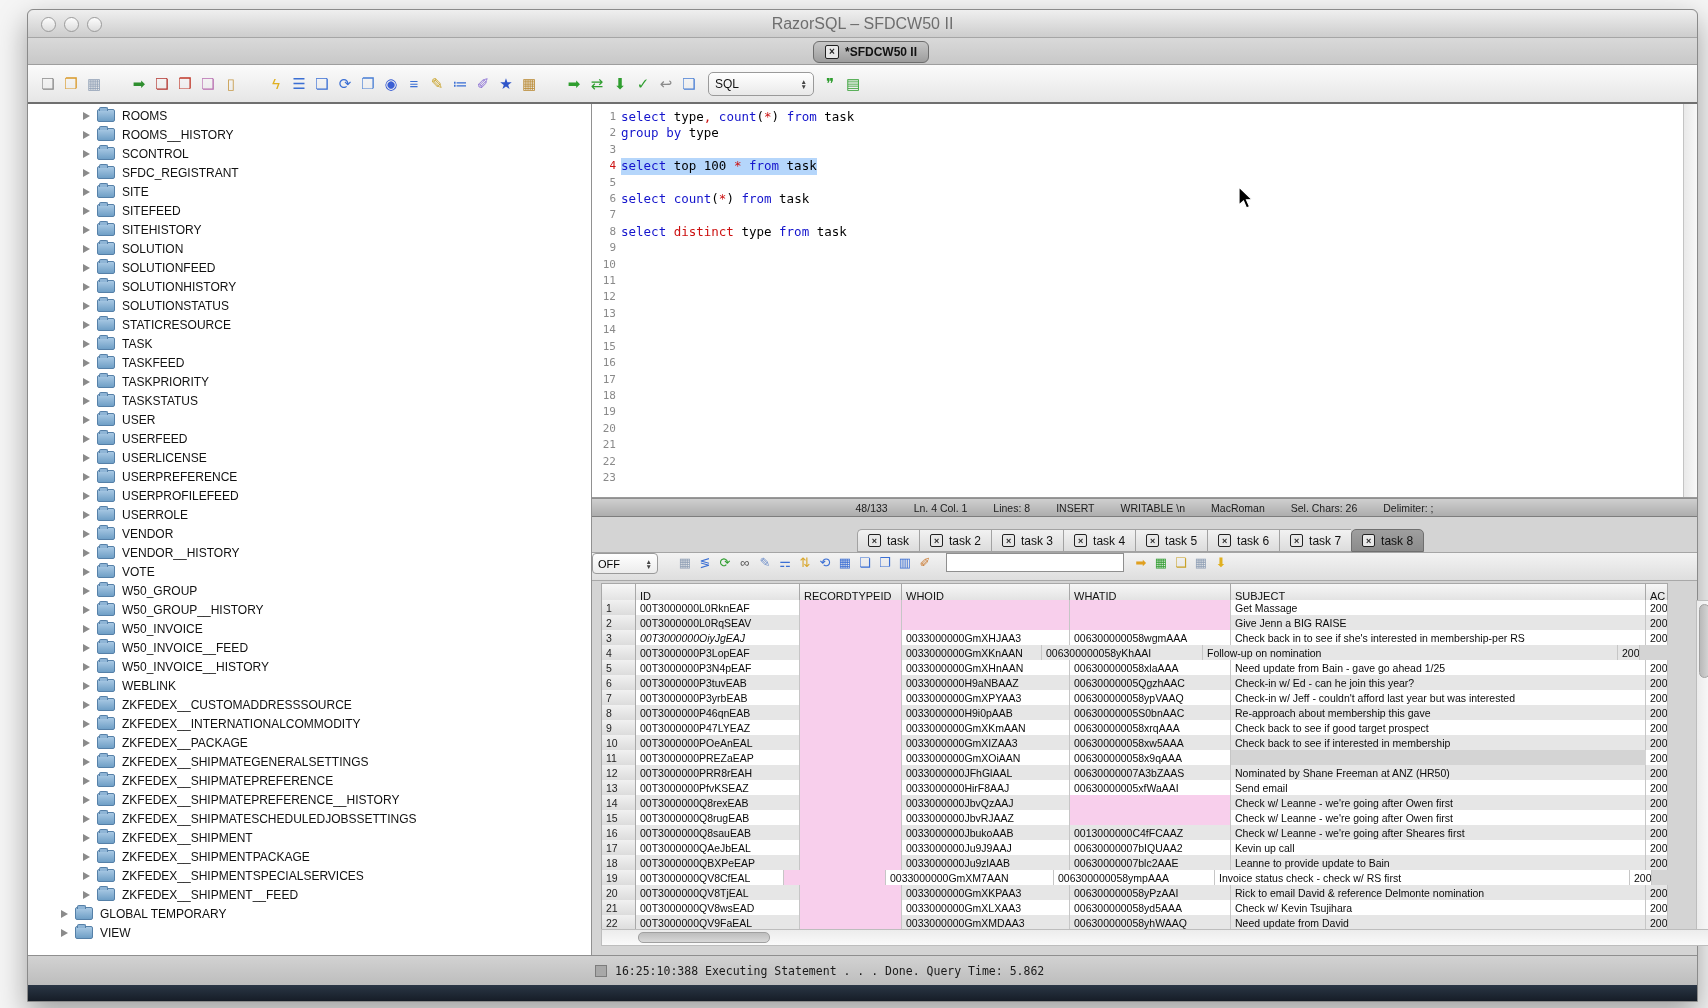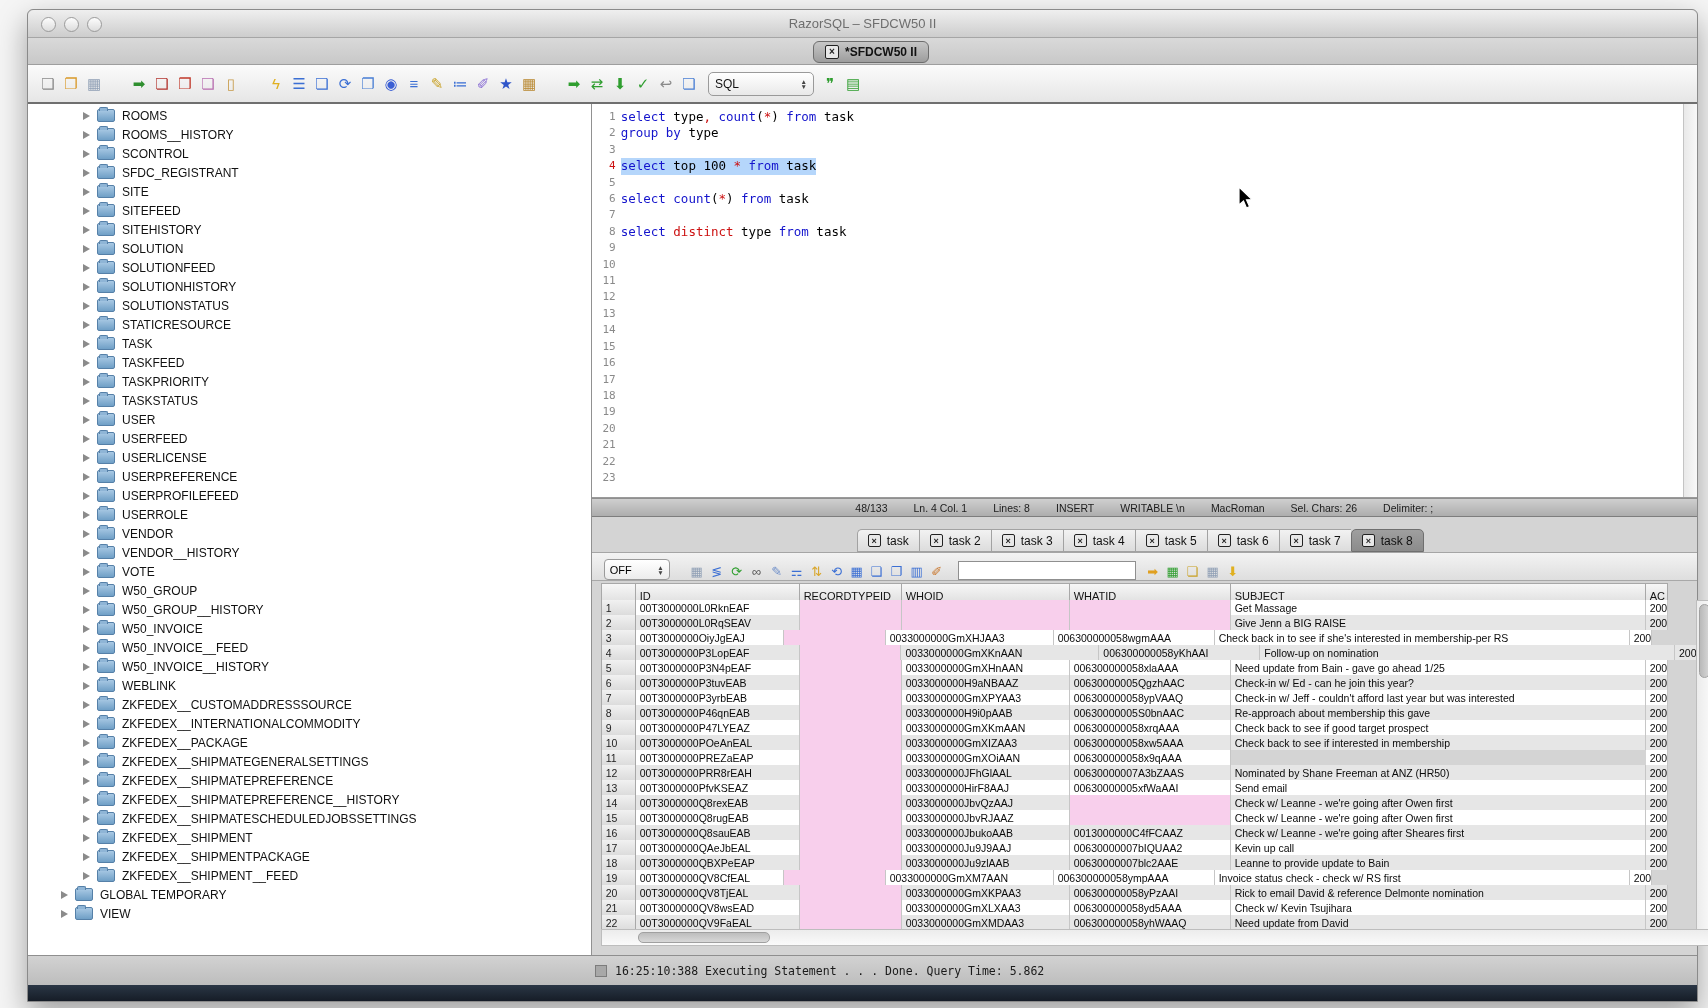--- a/index.html
+++ b/index.html
@@ -2,21 +2,21 @@
 <html><head>
 <meta charset="utf-8">
 <style>
   html,body{margin:0;padding:0;}
   body{width:1708px;height:1008px;background:#f5f5f5;font-family:"Liberation Sans",sans-serif;position:relative;overflow:hidden;}
   .window{position:absolute;left:27px;top:9px;width:1669px;height:991px;background:#d4d4d4;border:1px solid #8a8a8a;border-radius:6px 6px 0 0;box-shadow:0 12px 30px rgba(0,0,0,.35);display:flex;flex-direction:column;}
   
   .titlebar{height:27px;background:linear-gradient(#efefef,#cdcdcd);border-bottom:1px solid #a6a6a6;border-radius:6px 6px 0 0;position:relative;display:flex;align-items:center;justify-content:center;flex:0 0 auto;}
   .traffic{position:absolute;left:13px;top:7px;display:flex;gap:8px;}
   .light{width:13px;height:13px;border-radius:50%;border:1px solid #9b9b9b;background:linear-gradient(#fdfdfd,#dcdcdc);}
-  .title{font-size:13px;color:#6e6e6e;}
+  .title{font-size:16px;color:#6e6e6e;}
   
   .tabstrip{height:26px;background:linear-gradient(#d9d9d9,#c8c8c8);border-bottom:1px solid #9e9e9e;position:relative;flex:0 0 auto;}
   .doc-tab{position:absolute;left:785px;top:3px;height:20px;padding:0 11px;background:linear-gradient(#c6c6c6,#9d9d9d);border:1px solid #6d6d6d;border-radius:6px;display:flex;align-items:center;gap:6px;font-size:12px;font-weight:bold;color:#111;}
   .closebox{width:12px;height:12px;border:1.4px solid #222;border-radius:2px;display:inline-flex;align-items:center;justify-content:center;font-size:10px;line-height:10px;color:#222;background:#e8e8e8;font-weight:bold;}
   
   .toolbar{height:37px;background:linear-gradient(#fbfbfb,#e6e6e6);border-bottom:2px solid #6f6f6f;display:flex;align-items:center;padding:0 10px;flex:0 0 auto;}
   .tbi{width:20px;height:20px;display:inline-flex;align-items:center;justify-content:center;font-size:15px;margin-right:3px;}
   .tb-gap{width:22px;}
   .mode-select{height:22px;width:92px;background:linear-gradient(#ffffff,#e9e9e9);border:1px solid #9a9a9a;border-radius:5px;display:inline-flex;align-items:center;font-size:12px;color:#111;padding:0 6px;justify-content:space-between;margin:0 6px;}
   .stepper{display:inline-flex;flex-direction:column;font-size:6.5px;line-height:5px;color:#444;}
@@ -45,21 +45,21 @@
   .ed-status{height:17px;background:linear-gradient(#cfcfcf,#adadad);border-top:1px solid #8f8f8f;border-bottom:1px solid #7d7d7d;display:flex;align-items:center;justify-content:center;gap:26px;font-size:10.5px;color:#1c1c1c;flex:0 0 auto;}
   .resultsgap{height:9px;background:#d4d4d4;flex:0 0 auto;}
   
   .rtabs{height:26px;display:flex;align-items:flex-end;padding-left:265px;background:#d4d4d4;border-bottom:1px solid #a5a5a5;flex:0 0 auto;}
   .rtab{height:21px;padding:0 10px;display:flex;align-items:center;gap:6px;font-size:12px;color:#111;background:linear-gradient(#f2f2f2,#dcdcdc);border:1px solid #a2a2a2;border-right:none;}
   .rtab:first-child{border-radius:5px 0 0 0;}
   .rtab:last-child{border-right:1px solid #a2a2a2;border-radius:0 5px 0 0;}
   .rtab.selected{background:linear-gradient(#9f9f9f,#8b8b8b);border-color:#6f6f6f;border-radius:5px 5px 0 0;}
   .rtab .closebox{width:11px;height:11px;font-size:9px;}
   
-  .rtoolbar{height:27px;background:linear-gradient(#f3f3f3,#dedede);border-bottom:1px solid #a8a8a8;display:flex;align-items:flex-end;padding:0 12px;flex:0 0 auto;}
+  .rtoolbar{height:27px;background:linear-gradient(#f3f3f3,#dedede);border-bottom:1px solid #a8a8a8;display:flex;align-items:flex-start;padding:0 0;flex:0 0 auto;}
   .limit-select{height:19px;width:54px;background:linear-gradient(#fff,#ececec);border:1px solid #9a9a9a;border-radius:4px;display:inline-flex;align-items:center;justify-content:space-between;font-size:11px;padding:0 5px;margin-right:18px;}
   .rtbi{width:18px;height:18px;display:inline-flex;align-items:center;justify-content:center;font-size:13px;margin-right:2px;}
   .search-input{width:168px;height:17px;border:1px solid #8f8f8f;background:#fff;font-size:11px;margin:0 8px 0 10px;padding:0 4px;font-family:"Liberation Sans",sans-serif;}
   
   .tablewrap{position:relative;flex:0 0 auto;margin-left:9px;height:363px;}
   .thead{display:flex;height:17px;}
   .th{background:linear-gradient(#f7f7f7,#d9d9d9);border-right:1px solid #a8a8a8;border-top:1px solid #a8a8a8;border-bottom:1px solid #8f8f8f;font-size:11px;color:#111;display:flex;align-items:center;padding:12px 4px;box-sizing:border-box;overflow:hidden;white-space:nowrap;}
   .th:first-child{border-left:1px solid #a8a8a8;}
   .tr{display:flex;height:15px;}
   .td{font-size:10.5px;color:#0a0a0a;display:flex;align-items:center;padding:0 4px;box-sizing:border-box;border-right:1px solid #c6c6c6;overflow:hidden;white-space:nowrap;background:#fff;}
@@ -341,20 +341,25 @@
           <span>ZKFEDEX__SHIPMENT</span>
         </div>
         <div class="tree-row lvl1">
           <span class="tri"></span>
           <span class="folder"></span>
           <span>ZKFEDEX__SHIPMENTPACKAGE</span>
         </div>
         <div class="tree-row lvl1">
           <span class="tri"></span>
           <span class="folder"></span>
+          <span>ZKFEDEX__SHIPMENTSPECIALSERVICES</span>
+        </div>
+        <div class="tree-row lvl1">
+          <span class="tri"></span>
+          <span class="folder"></span>
           <span>ZKFEDEX__SHIPMENT__FEED</span>
         </div>
         <div class="tree-row lvl0">
           <span class="tri"></span>
           <span class="folder"></span>
           <span>GLOBAL TEMPORARY</span>
         </div>
         <div class="tree-row lvl0">
           <span class="tri"></span>
           <span class="folder"></span>
@@ -501,32 +506,32 @@
               <div class="td gutter-cell" style="width: 35px;">2</div>
               <div class="td" style="width: 164px;">00T3000000L0RqSEAV</div>
               <div class="td nullcell" style="width: 102px;"></div>
               <div class="td nullcell" style="width: 168px;"></div>
               <div class="td nullcell" style="width: 161px;"></div>
               <div class="td" style="width: 415px;">Give Jenn a BIG RAISE</div>
               <div class="td" style="width: 22px;">200</div>
             </div>
             <div class="tr">
               <div class="td gutter-cell" style="width: 35px;">3</div>
-              <div class="td" style="width: 148px;">00T3000000OiyJgEAJ</div>
+              <div class="td" style="width: 164px; font-style: italic;">00T3000000OiyJgEAJ</div>
               <div class="td nullcell" style="width: 102px;"></div>
               <div class="td" style="width: 168px;">0033000000GmXHJAA3</div>
               <div class="td" style="width: 161px;">006300000058wgmAAA</div>
               <div class="td" style="width: 415px;">Check back in to see if she's interested in membership-per RS</div>
               <div class="td" style="width: 22px;">200</div>
             </div>
             <div class="tr even">
               <div class="td gutter-cell" style="width: 35px;">4</div>
               <div class="td" style="width: 164px;">00T3000000P3LopEAF</div>
               <div class="td nullcell" style="width: 102px;"></div>
-              <div class="td" style="width: 198px;">0033000000GmXKnAAN</div>
+              <div class="td" style="width: 140px;">0033000000GmXKnAAN</div>
               <div class="td" style="width: 161px;">006300000058yKhAAI</div>
               <div class="td" style="width: 415px;">Follow-up on nomination</div>
               <div class="td" style="width: 22px;">200</div>
             </div>
             <div class="tr">
               <div class="td gutter-cell" style="width: 35px;">5</div>
               <div class="td" style="width: 164px;">00T3000000P3N4pEAF</div>
               <div class="td nullcell" style="width: 102px;"></div>
               <div class="td" style="width: 168px;">0033000000GmXHnAAN</div>
               <div class="td" style="width: 161px;">006300000058xlaAAA</div>

